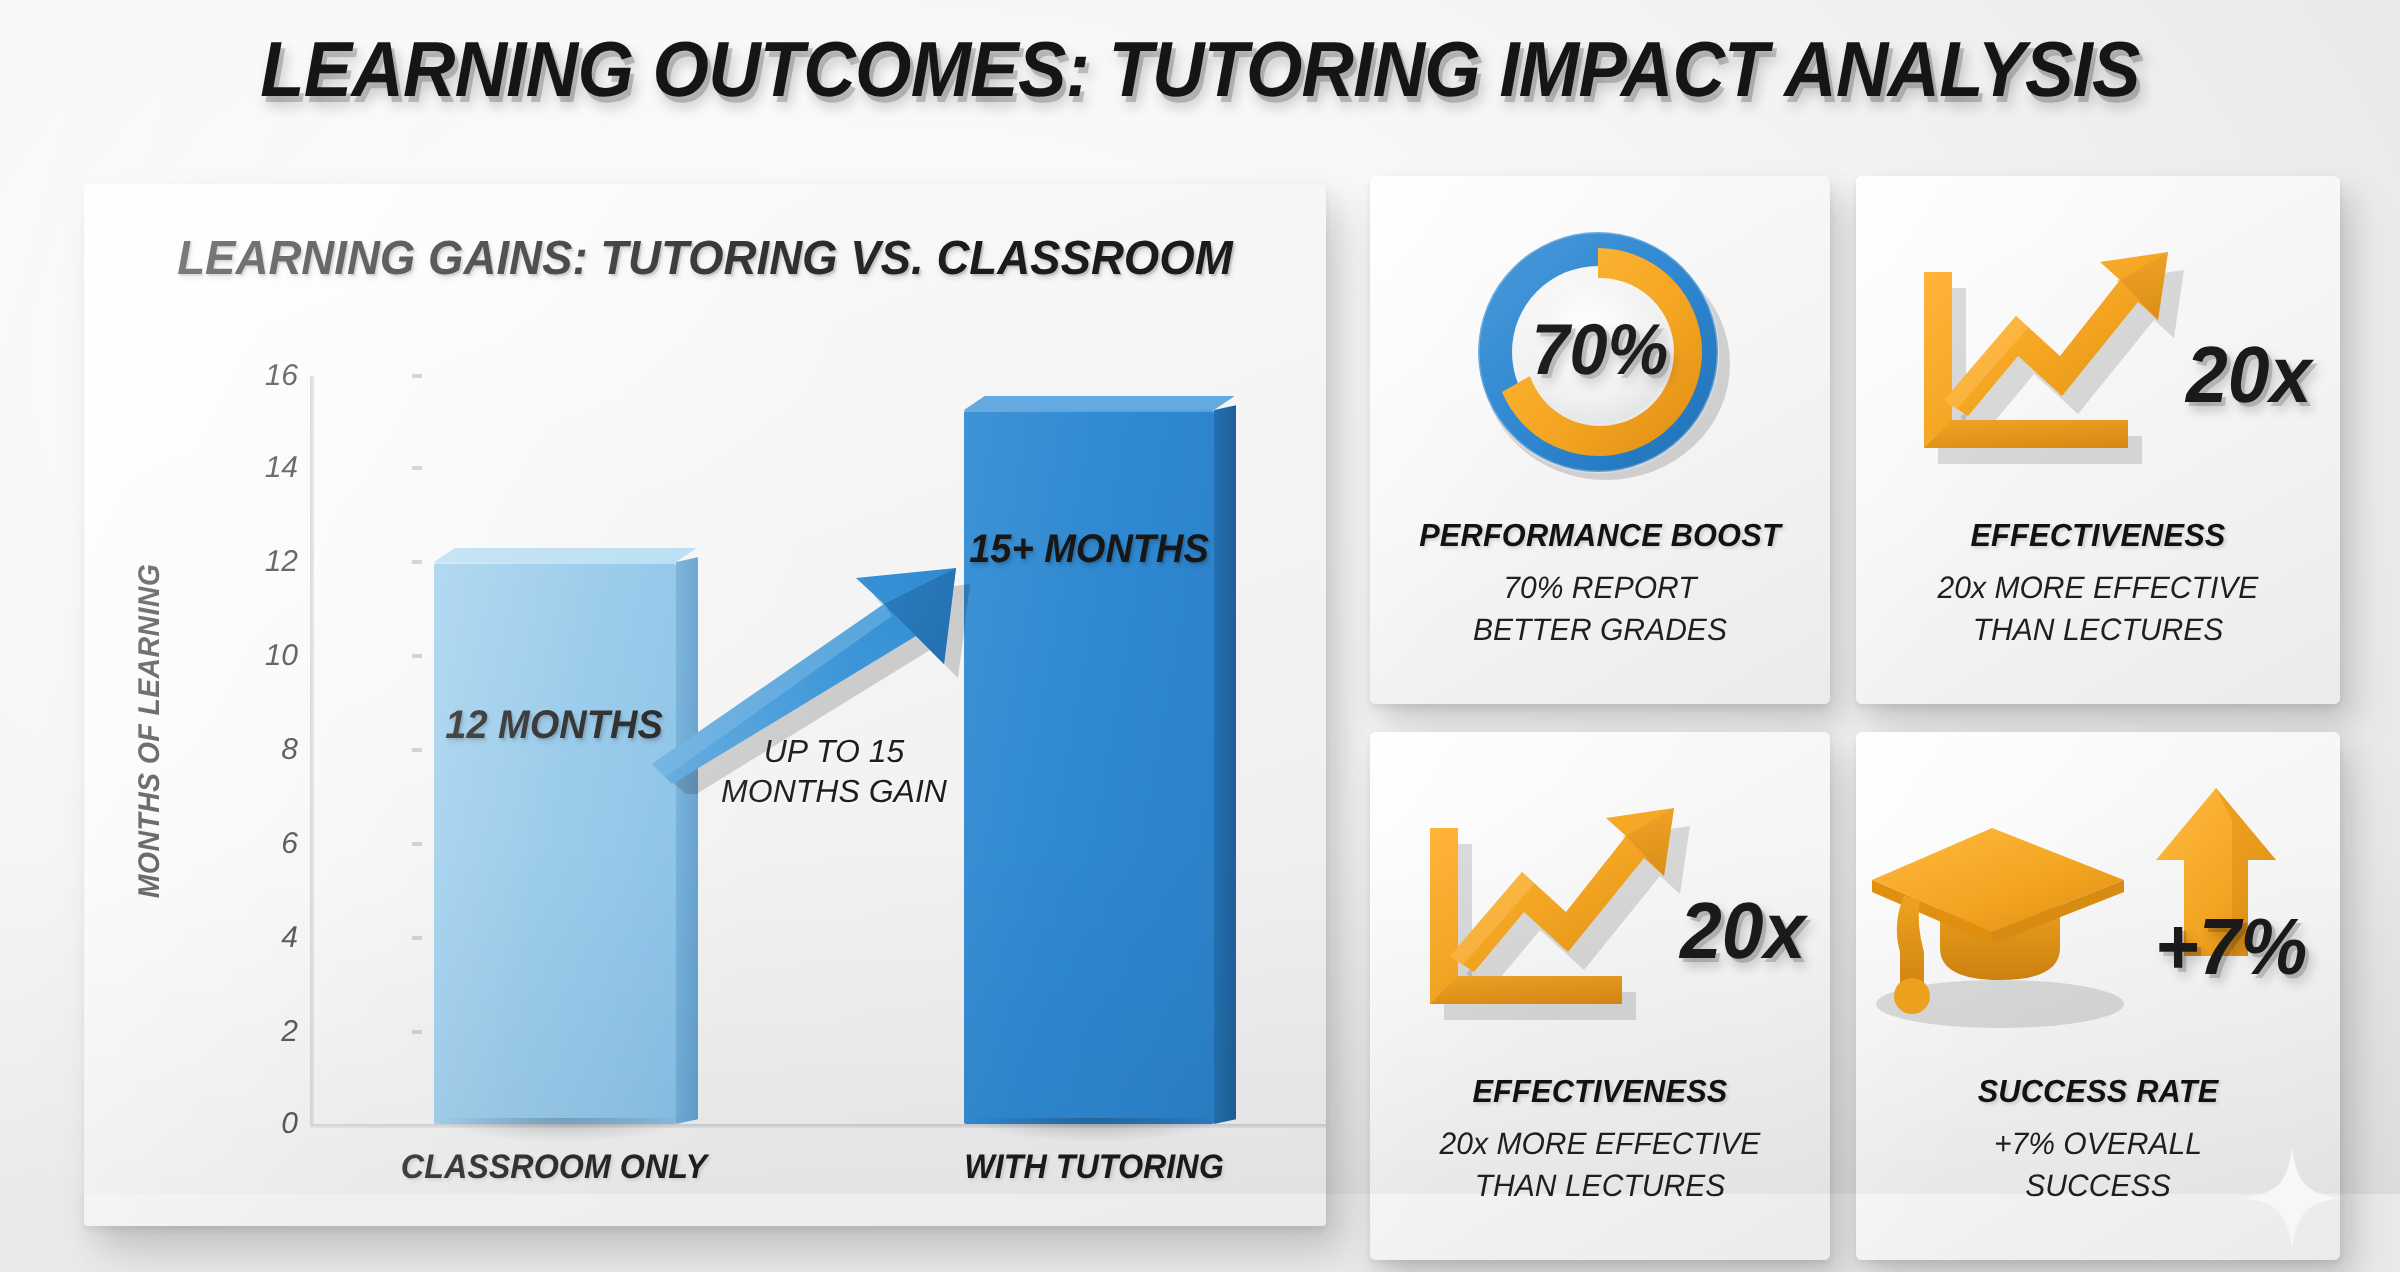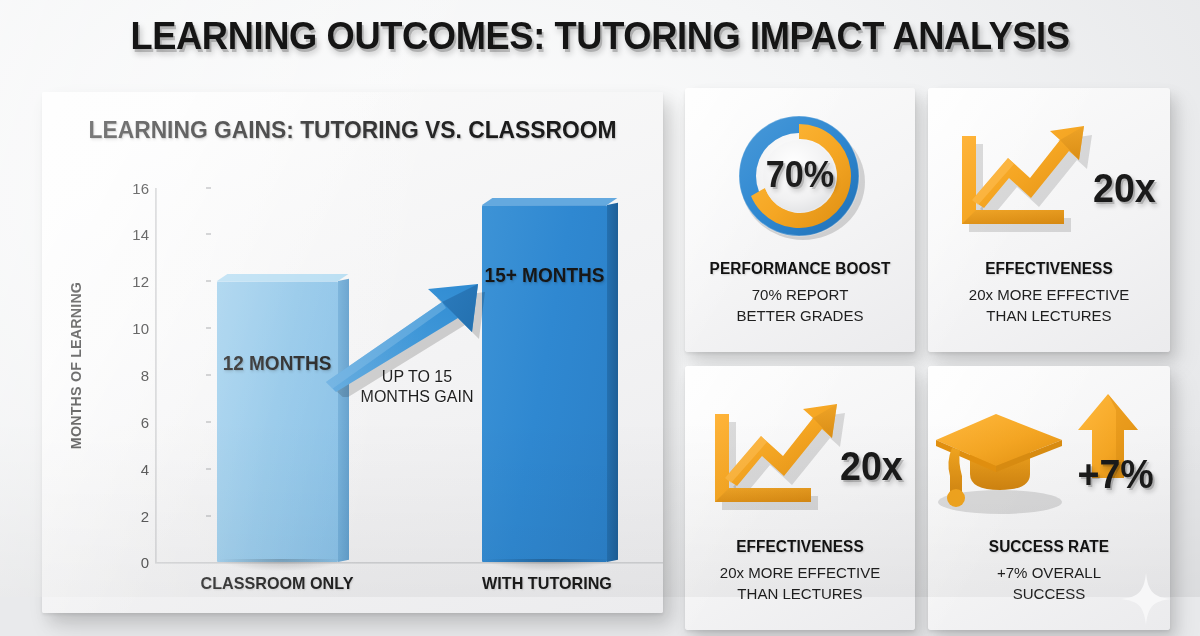--- a/index.html
+++ b/index.html
@@ -13,20 +13,21 @@
     font-family: "Liberation Sans", sans-serif;
     background: #e9eaec;
   }
 
   #stage {
     position: relative;
     width: 1200px;
     height: 597px;
     background:
       radial-gradient(ellipse 900px 520px at 38% 30%, #fdfdfd 0%, #f4f5f6 45%, #e6e7e9 100%);
+    font-style: italic;
   }
 
   
   #stage::after {
     content: "";
     position: absolute;
     inset: 0;
     pointer-events: none;
     background:
       linear-gradient(105deg, rgba(255,255,255,0.55) 0%, rgba(255,255,255,0) 38%),

